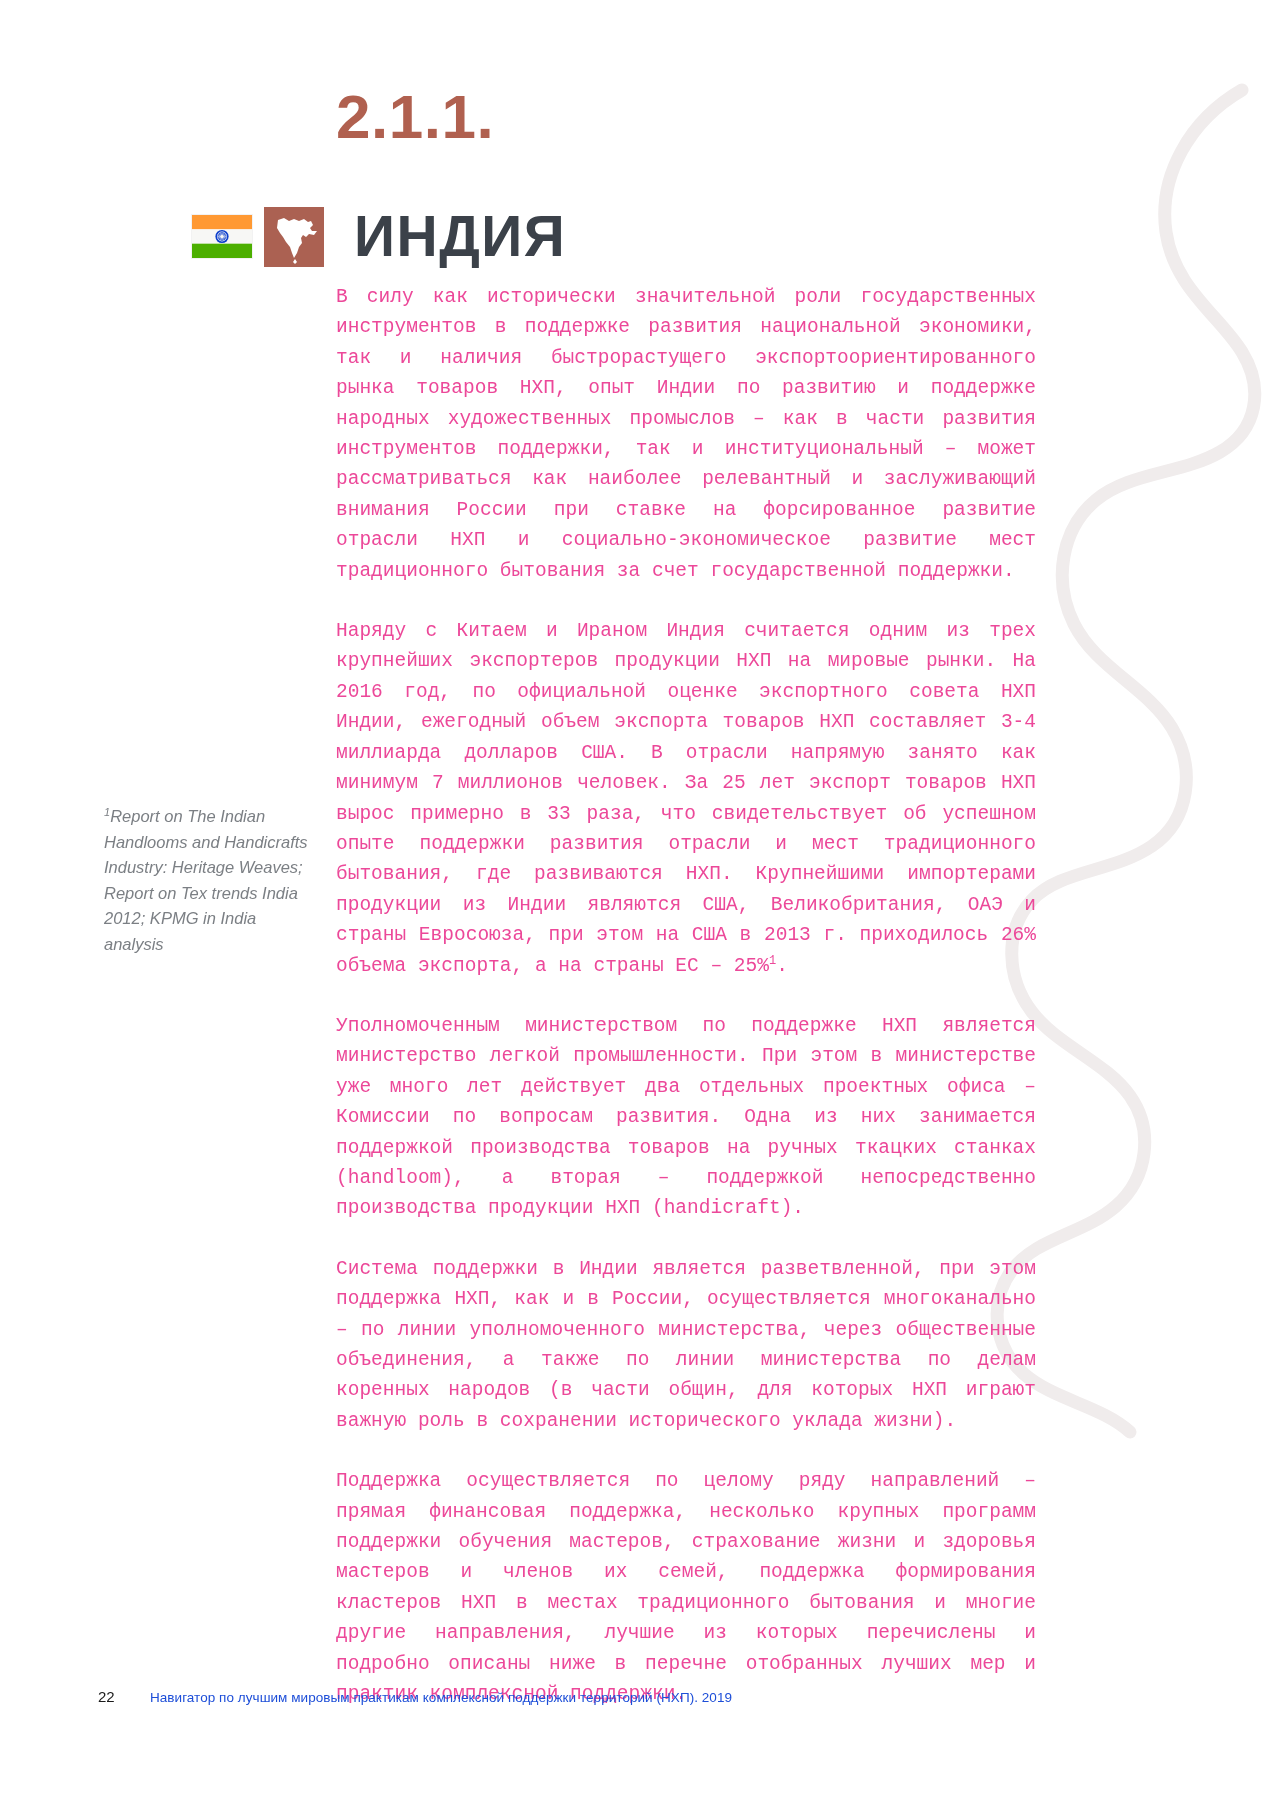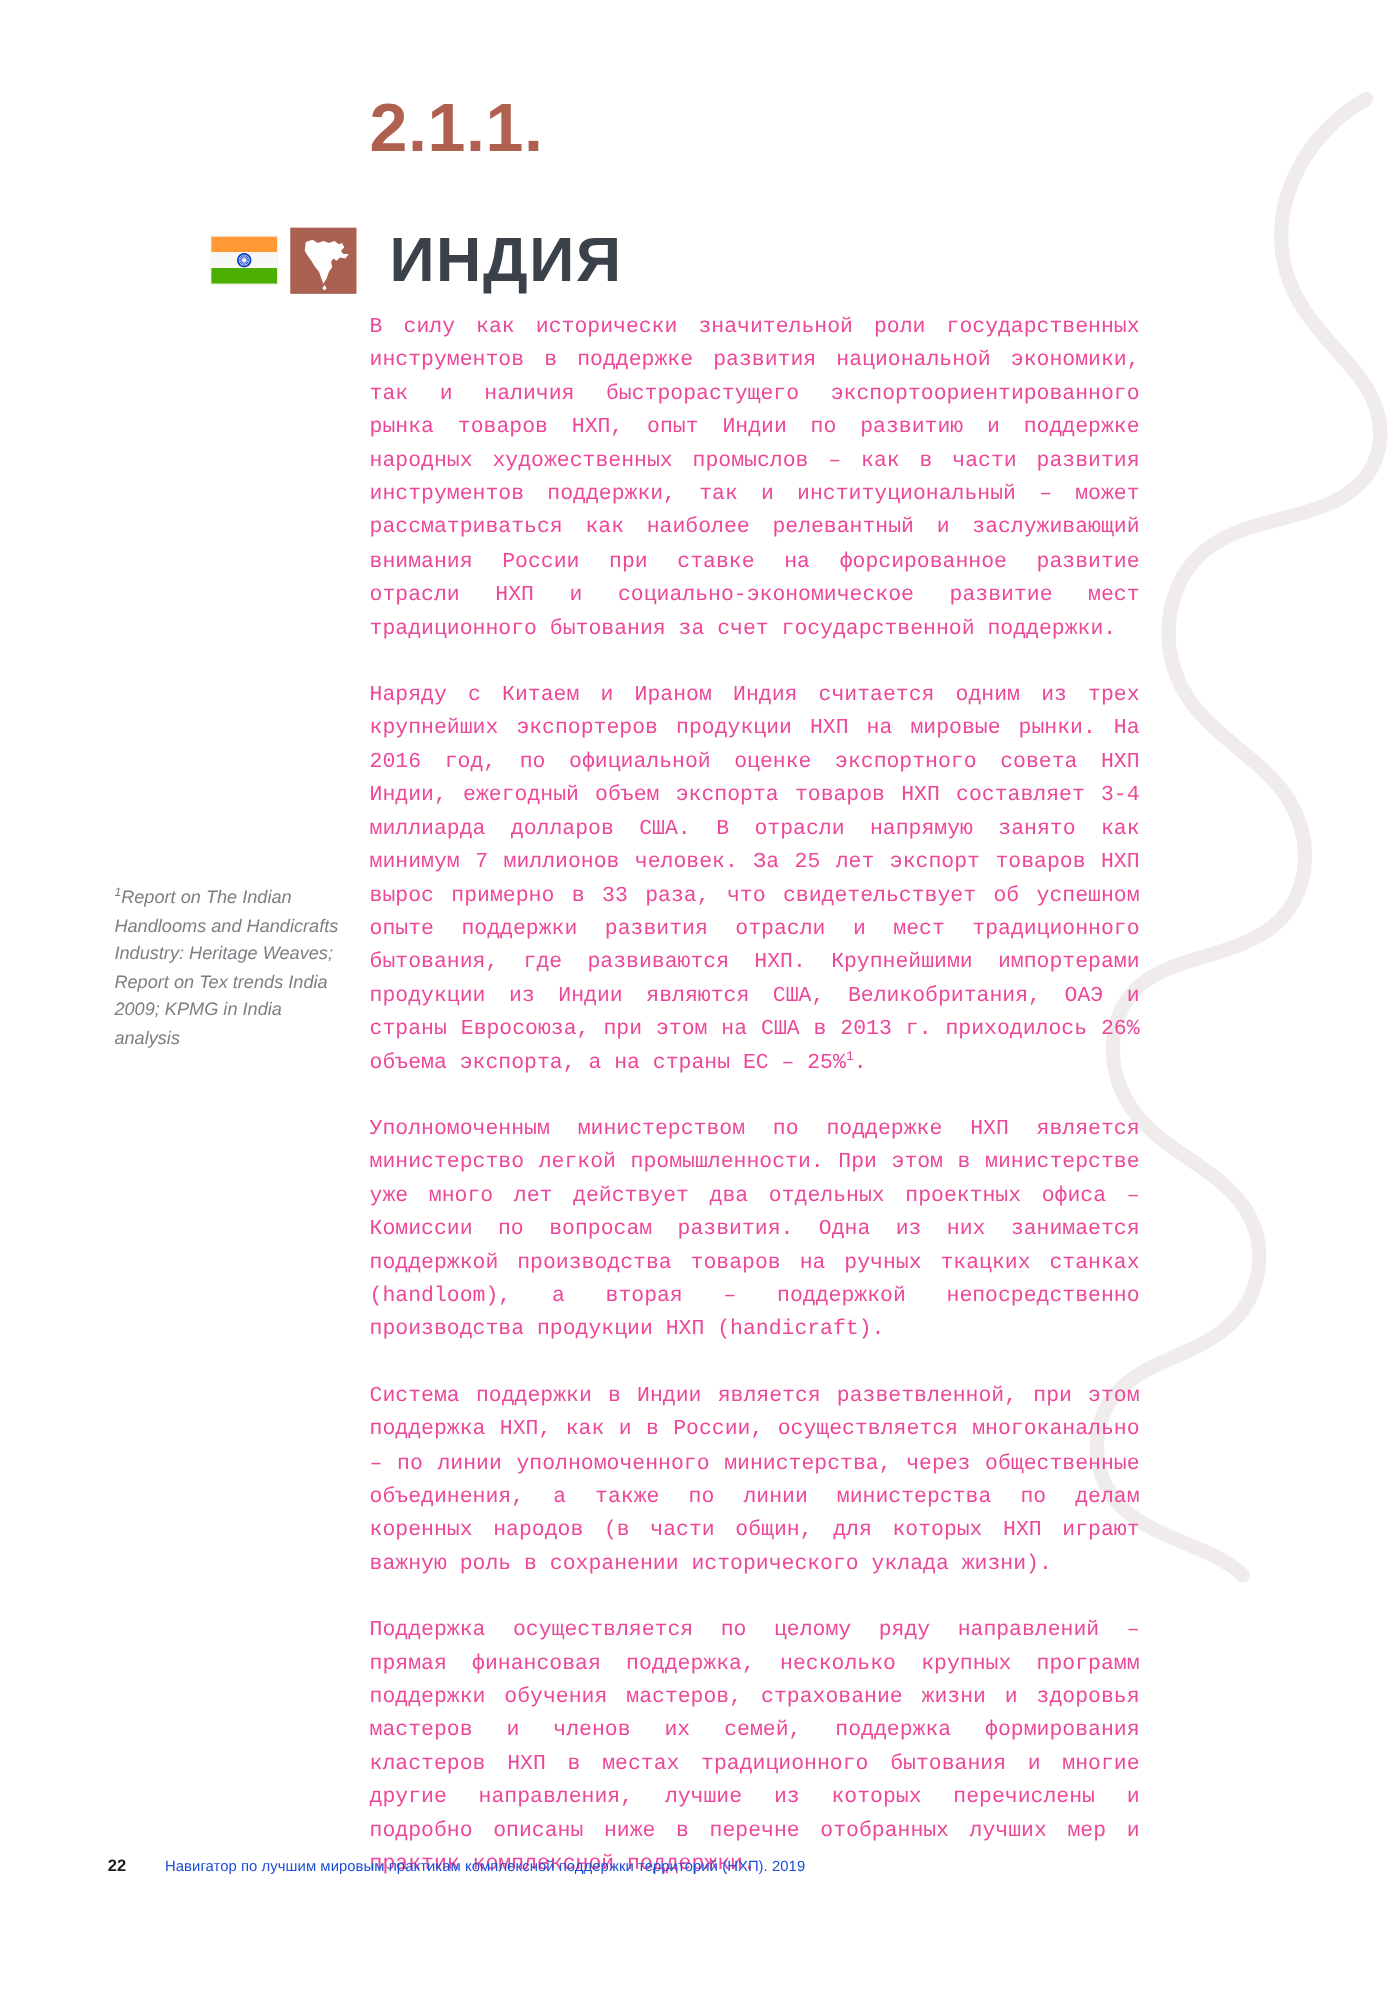--- a/index.html
+++ b/index.html
@@ -128,21 +128,21 @@
   .footer {
     position: absolute;
     left: 98px;
     top: 1688px;
     display: flex;
     align-items: baseline;
     gap: 0;
   }
   .footer-page-num {
     font-size: 15px;
-    font-weight: bold;
+    font-weight: normal;
     color: #1b1b1b;
     width: 52px;
   }
   .footer-text {
     font-size: 13.5px;
     color: #1d4ed8;
     letter-spacing: 0.05px;
   }
 </style>
 </head>
@@ -200,21 +200,21 @@
                    L26 40 L22 35 L19 30 L16 26 L13 21 Z" fill="#ffffff"></path>
           <path d="M31 52 L33 55 L31 57 L29 55 Z" fill="#ffffff"></path>
         </svg>
       </span>
 
       <h1 class="page-title">ИНДИЯ</h1>
     </div>
   </div>
 
   <div class="sidenote">
-    <sup>1</sup><span>Report on The Indian Handlooms and Handicrafts Industry: Heritage Weaves; Report on Tex trends India 2009; KPMG in India analysis</span>
+    <sup>1</sup><span>Report on The Indian Handlooms and Handicrafts Industry: Heritage Weaves; Report on Tex trends India 2012; KPMG in India analysis</span>
   </div>
 
   <div class="body-col">
     <p>В силу как исторически значительной роли государственных инструментов в поддержке развития национальной экономики, так и наличия быстрорастущего экспортоориентированного рынка товаров НХП, опыт Индии по развитию и поддержке народных художественных промыслов – как в части развития инструментов поддержки, так и институциональный – может рассматриваться как наиболее релевантный и заслуживающий внимания России при ставке на форсированное развитие отрасли НХП и социально-экономическое развитие мест традиционного бытования за счет государственной поддержки.</p>
     <p>
       <span>Наряду с Китаем и Ираном Индия считается одним из трех крупнейших экспортеров продукции НХП на мировые рынки. На 2016 год, по официальной оценке экспортного совета НХП Индии, ежегодный объем экспорта товаров НХП составляет 3-4 миллиарда долларов США. В отрасли напрямую занято как минимум 7 миллионов человек. За 25 лет экспорт товаров НХП вырос примерно в 33 раза, что свидетельствует об успешном опыте поддержки развития отрасли и мест традиционного бытования, где развиваются НХП. Крупнейшими импортерами продукции из Индии являются США, Великобритания, ОАЭ и страны Евросоюза, при этом на США в 2013 г. приходилось 26% объема экспорта, а на страны ЕС – 25%</span><sup>1</sup><span>.</span>
     </p>
     <p>Уполномоченным министерством по поддержке НХП является министерство легкой промышленности. При этом в министерстве уже много лет действует два отдельных проектных офиса – Комиссии по вопросам развития. Одна из них занимается поддержкой производства товаров на ручных ткацких станках (handloom), а вторая – поддержкой непосредственно производства продукции НХП (handicraft).</p>
     <p>Система поддержки в Индии является разветвленной, при этом поддержка НХП, как и в России, осуществляется многоканально – по линии уполномоченного министерства, через общественные объединения, а также по линии министерства по делам коренных народов (в части общин, для которых НХП играют важную роль в сохранении исторического уклада жизни).</p>
     <p>Поддержка осуществляется по целому ряду направлений – прямая финансовая поддержка, несколько крупных программ поддержки обучения мастеров, страхование жизни и здоровья мастеров и членов их семей, поддержка формирования кластеров НХП в местах традиционного бытования и многие другие направления, лучшие из которых перечислены и подробно описаны ниже в перечне отобранных лучших мер и практик комплексной поддержки.</p>

